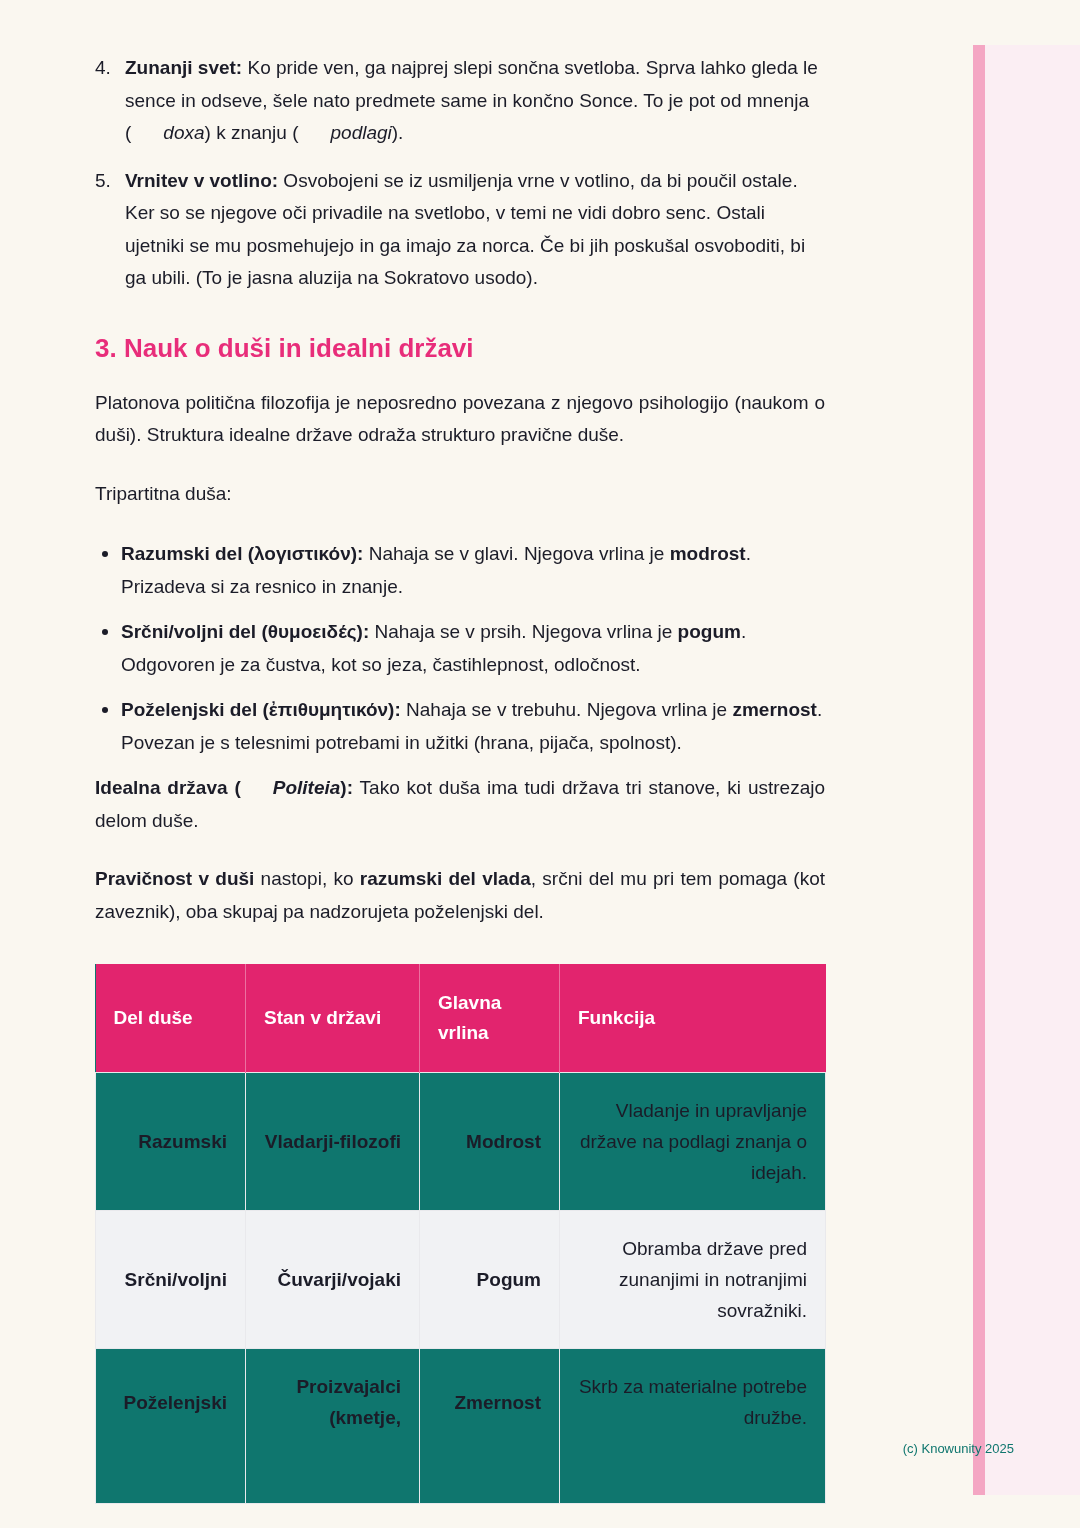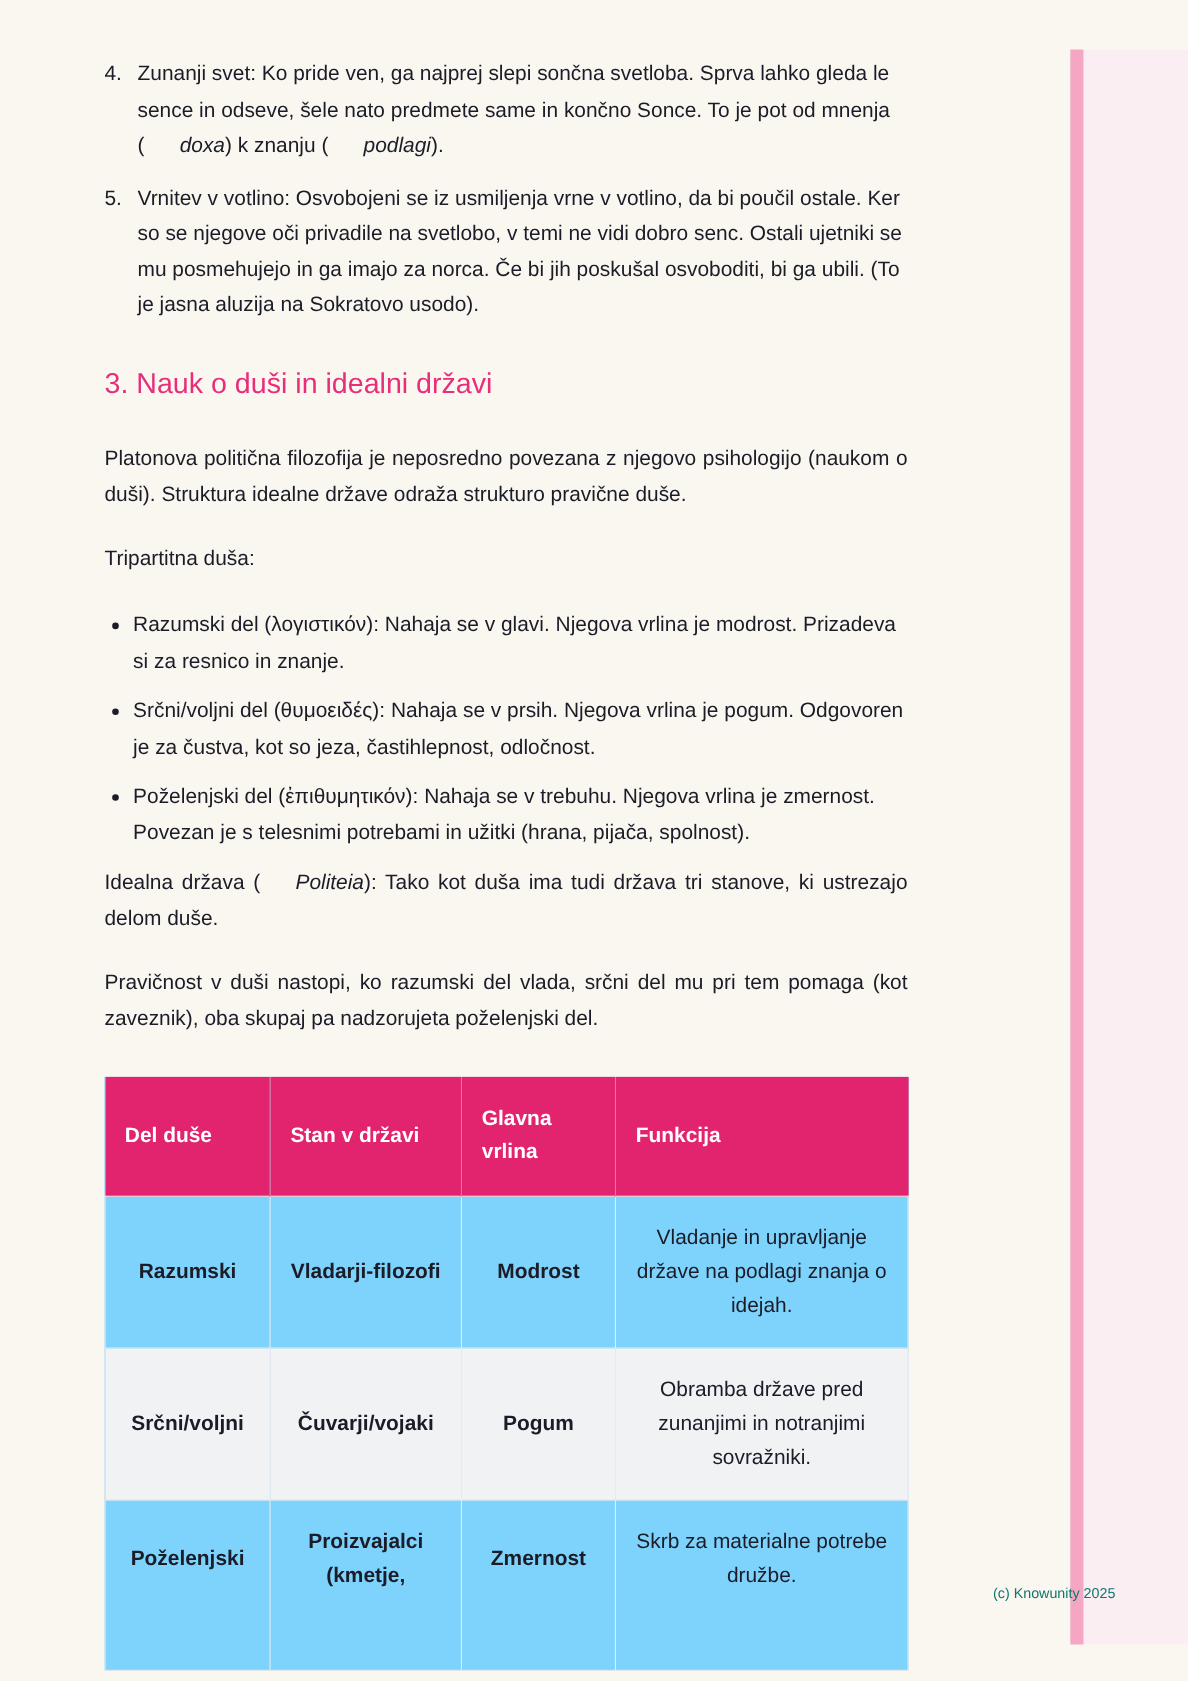--- a/index.html
+++ b/index.html
@@ -4,21 +4,21 @@
 <style>
   * { margin:0; padding:0; box-sizing:border-box; }
   html, body { width:1080px; height:1528px; }
   body {
     font-family:"Liberation Sans", sans-serif;
     background:#faf7f0;
     color:#1b1c28;
     position:relative;
     overflow:hidden;
   }
-  .b { font-weight:400; }
+  .b { font-weight:700; }
   .i { font-style:italic;margin-left:32px; }
 
   .edge-pale {
     position:absolute; left:985px; top:45px; width:95px; height:1450px;
     background:#fbeef3;
   }
   .edge-bar {
     position:absolute; left:973px; top:45px; width:12px; height:1450px;
     background:#f4a6c3;
   }
@@ -31,55 +31,55 @@
   .numitem {
     display:flex; align-items:flex-start;
     font-size:19px; line-height:32.5px;
     margin-bottom:15px;
   }
   .marker { flex:none; width:22px; margin-right:8px; text-align:left; }
   .itemtext { flex:1; }
 
   .heading {
     color:#e82d7a;
-    font-size:26px; line-height:34px; font-weight:400;
-    margin-top:36px; margin-bottom:37px;
+    font-size:26px; line-height:34px; font-weight:700;
+    margin-top:36px; margin-bottom:22px;
   }
 
   .para { font-size:19px; line-height:32.5px; margin-bottom:26px; }
   .just { text-align:justify; }
   .label { font-weight:400; margin-bottom:28px; }
 
   .bullets { list-style:none; margin-bottom:11px; }
   .bitem {
     display:flex; align-items:flex-start;
     font-size:19px; line-height:32.5px;
     margin-bottom:13px;
   }
   .dot {
     flex:none; width:6px; height:6px; border-radius:50%;
     background:#1b1c28; margin:13px 13px 0 7px;
   }
 
   table.soul-table {
     border-collapse:collapse; table-layout:fixed;
     width:730px; margin-top:36px;
-    background:#7dd3fc;
+    background:#0f766e;
     padding-left:27px;
   }
   .soul-table th {
     background:#e2246e; color:#ffffff;
     font-size:19px; line-height:30px; font-weight:700;
     text-align:left; vertical-align:middle;
     padding:24px 18px;
   }
   .soul-table th + th { border-left:1px solid rgba(255,255,255,0.35); }
   .soul-table td {
     font-size:19px; line-height:31px;
-    vertical-align:middle; text-align:center;
+    vertical-align:middle; text-align:right;
     padding:22px 18px;
     border:1px solid #e9e9ec;
   }
   .soul-table td:nth-child(1),
   .soul-table td:nth-child(2),
   .soul-table td:nth-child(3) { font-weight:700; }
   .soul-table tbody tr:nth-child(even) { background:#f1f2f4; }
   .soul-table tbody tr:last-child td { padding-bottom:70px; }
 
   .watermark {

